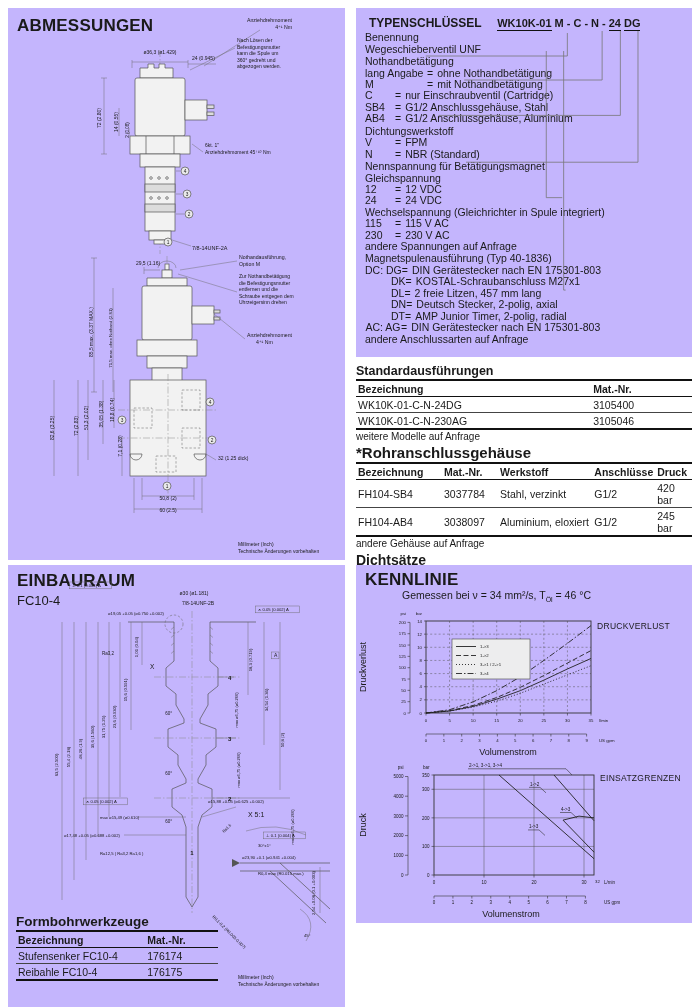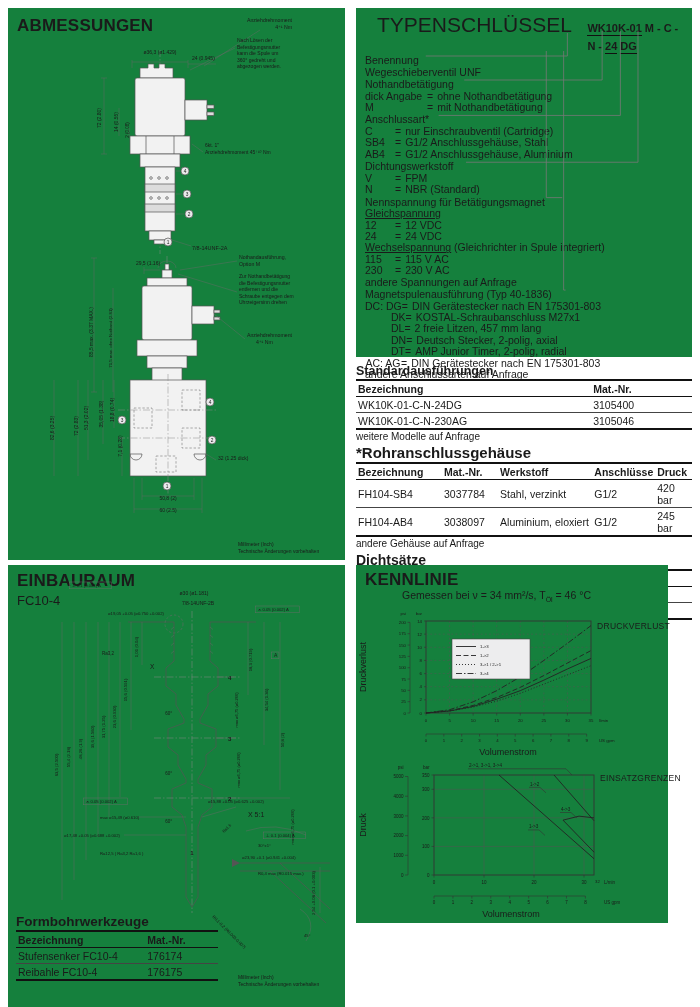--- a/index.html
+++ b/index.html
@@ -2,49 +2,49 @@
 <html><head>
 <meta charset="utf-8">
 <style>
   html,body{margin:0;padding:0}
   body{width:700px;height:1007px;position:relative;background:#fff;overflow:hidden;
        font-family:"Liberation Sans","DejaVu Sans",sans-serif;color:#1a1a1a}
   .vrule{position:absolute;top:0;bottom:0}
   .vrule.l{left:0;width:3px}
   .vrule.m{left:349px;width:2px}
   .vrule.r{left:694px;width:3px}
-  .panel{position:absolute;background:#15803d}
+  .panel{position:absolute;background:#c4b5fd}
   .panel-abm{left:8px;top:8px;width:337px;height:552px}
   .panel-ts{left:356px;top:8px;width:336px;height:349px}
-  .panel-kenn{left:356px;top:565px;width:312px;height:358px}
+  .panel-kenn{left:356px;top:565px;width:336px;height:358px}
   .panel-einbau{left:8px;top:565px;width:337px;height:525px}
   .tables-col{position:absolute;left:356px;top:361px;width:336px}
   .sec-title{position:absolute;font-size:17px;font-weight:bold;letter-spacing:.2px;margin:0}
   .draw{position:absolute;left:0;top:0}
   
   .ln{stroke:#555;fill:none;stroke-width:.7}
   .lnf{fill:#f2f2f2;stroke:#555;stroke-width:.7}
   .lnd{fill:#dcdcdc;stroke:#555;stroke-width:.7}
   .hd{stroke:#6a6a6a;fill:none;stroke-width:.45}
   .cl{stroke:#8a8a8a;fill:none;stroke-width:.5;stroke-dasharray:7,2,1.5,2}
   .dsh{stroke:#6a6a6a;fill:none;stroke-width:.55;stroke-dasharray:2.4,1.8}
   svg text{fill:#1a1a1a}
   
   .ts-inner{position:relative;padding:5px 8px 0 9px;height:100%;box-sizing:border-box}
   .ts-head{display:flex;align-items:baseline}
-  .ts-head h1{font-size:21px;font-weight:normal;margin:0 14px 0 12px}
+  .ts-head h1{font-size:12px;font-weight:bold;margin:0 14px 0 4px}
   .code-part{font-size:11px;font-weight:bold;margin:0 1.5px}
   .code-part.u{border-bottom:1.5px solid #111;padding-bottom:1px}
   .ts-heading{font-size:10.5px;font-weight:normal;line-height:11.6px;margin-top:1px}
   .ts-row{font-size:10.5px;line-height:11.4px}
   .ts-row .k{display:inline-block;min-width:30px}
   .ts-row .eq{margin-right:4px}
   .ts-row.ind{padding-left:26px}
   .ts-row.ind .k{min-width:10px}
-  .ul{text-decoration:underline}
+  .ul{}
   #ts-conn{position:absolute;left:0;top:0;pointer-events:none}
   
   .tbl-title{font-weight:bold;margin:3px 0 1px}
   .tbl-title.t-std{font-size:12.5px}
   .tbl-title.t-rohr{font-size:15px;margin-top:1px}
   .tbl-title.t-dicht{font-size:14px}
   .tbl-title.t-form{font-size:13.5px}
   .dtable{border-collapse:collapse;width:100%;font-size:10.5px;border-top:2px solid #111}
   .dtable th{text-align:left;font-weight:bold;border-bottom:1.2px solid #111;padding:1.5px 2px}
   .dtable td{border-bottom:1px solid #444;padding:1.5px 2px}
@@ -207,23 +207,22 @@
 <section class="panel panel-ts">
   <div class="ts-inner" id="ts-panel">
     <div class="ts-head">
       <h1>TYPENSCHLÜSSEL</h1>
       <div id="ts-code"><span class="code-part u">WK10K-01</span><span class="code-part">M</span><span class="code-part">-</span><span class="code-part">C</span><span class="code-part">-</span><span class="code-part">N</span><span class="code-part">-</span><span class="code-part u">24</span><span class="code-part u">DG</span></div>
     </div>
     <div id="ts-sections">
         <div class="ts-heading"><span id="ts-h-0">Benennung</span></div>
         <div class="ts-row">Wegeschieberventil UNF</div>
         <div class="ts-heading"><span id="ts-h-1">Nothandbetätigung</span></div>
-        <div class="ts-row"><span class="k" style="min-width: 62px;">dick Angabe</span><span class="eq">=</span><span>ohne Nothandbetätigung</span></div>
+        <div class="ts-row"><span class="k" style="min-width: 62px;">lang Angabe</span><span class="eq">=</span><span>ohne Nothandbetätigung</span></div>
         <div class="ts-row"><span class="k" style="min-width: 62px;">M</span><span class="eq">=</span><span>mit Nothandbetätigung</span></div>
-        <div class="ts-heading"><span id="ts-h-2">Anschlussart*</span></div>
         <div class="ts-row"><span class="k">C</span><span class="eq">=</span><span>nur Einschraubventil (Cartridge)</span></div>
         <div class="ts-row"><span class="k">SB4</span><span class="eq">=</span><span>G1/2 Anschlussgehäuse, Stahl</span></div>
         <div class="ts-row"><span class="k">AB4</span><span class="eq">=</span><span>G1/2 Anschlussgehäuse, Aluminium</span></div>
         <div class="ts-heading"><span id="ts-h-3">Dichtungswerkstoff</span></div>
         <div class="ts-row"><span class="k">V</span><span class="eq">=</span><span>FPM</span></div>
         <div class="ts-row"><span class="k">N</span><span class="eq">=</span><span>NBR (Standard)</span></div>
         <div class="ts-heading"><span id="ts-h-4">Nennspannung für Betätigungsmagnet</span></div>
         <div class="ts-row"><span class="ul">Gleichspannung</span></div>
         <div class="ts-row"><span class="k">12</span><span class="eq">=</span><span>12 VDC</span></div>
         <div class="ts-row"><span class="k">24</span><span class="eq">=</span><span>24 VDC</span></div>

